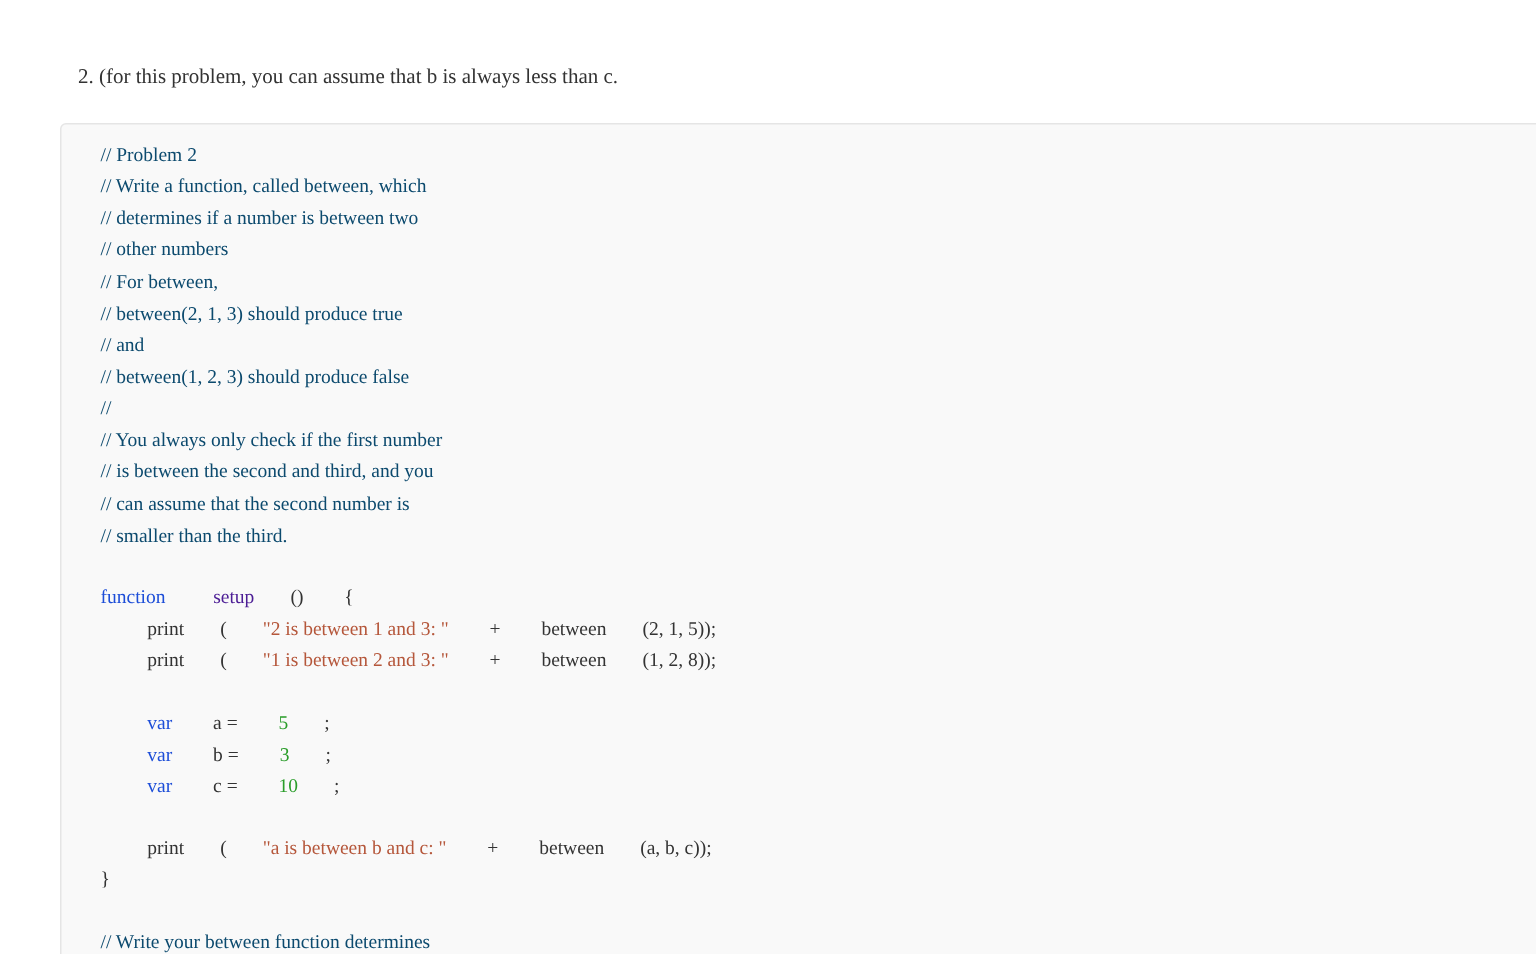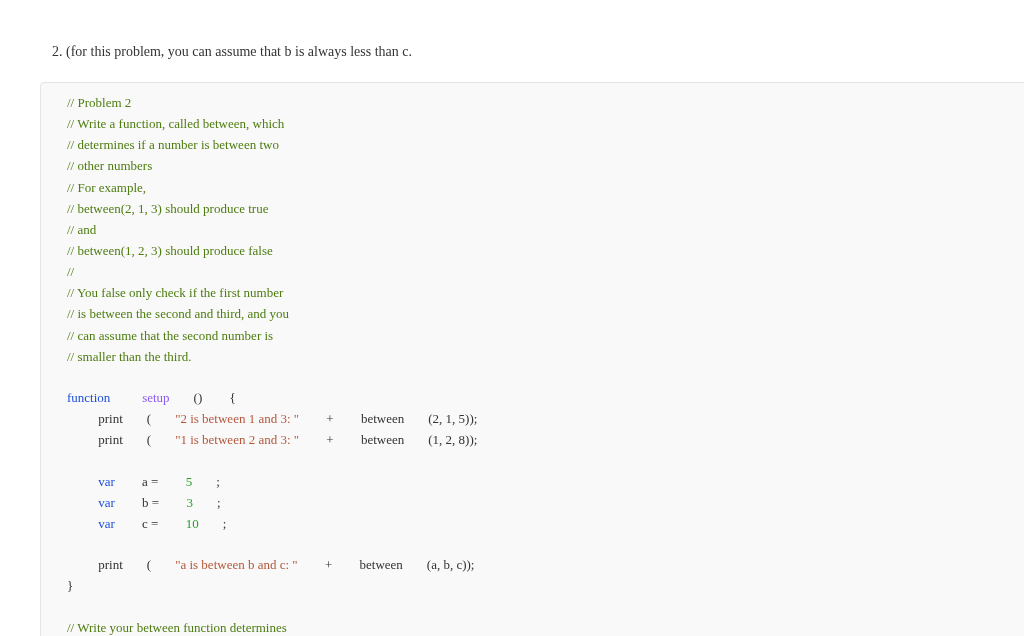--- a/index.html
+++ b/index.html
@@ -26,50 +26,50 @@
       background: #f9f9f9;
       border: 1px solid #e5e5e5;
       border-radius: 4px;
       font-family: "Courier New", Courier, monospace;
       font-size: 13px;
       line-height: 1.55;
       color: #333;
       white-space: pre;
     }
     .comment {
-      color: #4d7c0f;
+      color: #0c4a6e;
     }
     .keyword {
       color: #1d4ed8;
     }
     .string {
       color: #b5573b;
     }
     .number {
       color: #2a9d2a;
     }
     .func-name {
-      color: #8b5cf6;
+      color: #4c1d95;
     }
   </style>
 </head>
 <body>
 
 <div class="question-header">2. (for this problem, you can assume that b is always less than c.</div>
 
 <div class="code-block"><span class="comment">// Problem 2</span>
 <span class="comment">// Write a function, called between, which</span>
 <span class="comment">// determines if a number is between two</span>
 <span class="comment">// other numbers</span>
-<span class="comment">// For example,</span>
+<span class="comment">// For between,</span>
 <span class="comment">// between(2, 1, 3) should produce true</span>
 <span class="comment">// and</span>
 <span class="comment">// between(1, 2, 3) should produce false</span>
 <span class="comment">//</span>
-<span class="comment">// You false only check if the first number</span>
+<span class="comment">// You always only check if the first number</span>
 <span class="comment">// is between the second and third, and you</span>
 <span class="comment">// can assume that the second number is</span>
 <span class="comment">// smaller than the third.</span>
 
 <span class="keyword">function</span> <span class="func-name">setup</span><span>()</span><span> {</span>
     <span>print</span><span>(</span><span class="string">"2 is between 1 and 3: "</span><span> + </span><span>between</span><span>(2, 1, 5));</span>
     <span>print</span><span>(</span><span class="string">"1 is between 2 and 3: "</span><span> + </span><span>between</span><span>(1, 2, 8));</span>
 
     <span class="keyword">var</span><span> a = </span><span class="number">5</span><span>;</span>
     <span class="keyword">var</span><span> b = </span><span class="number">3</span><span>;</span>

